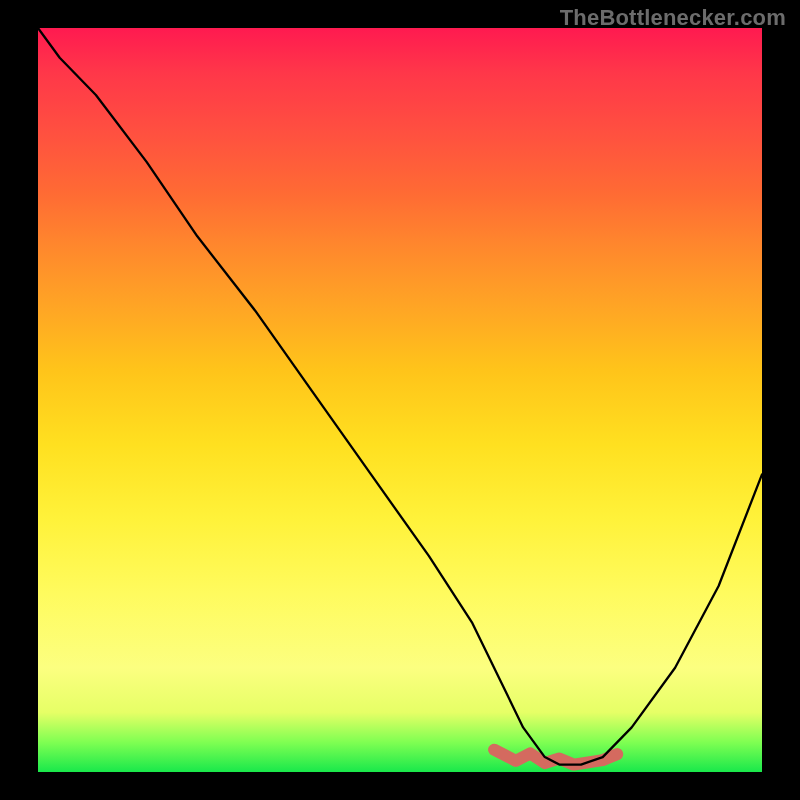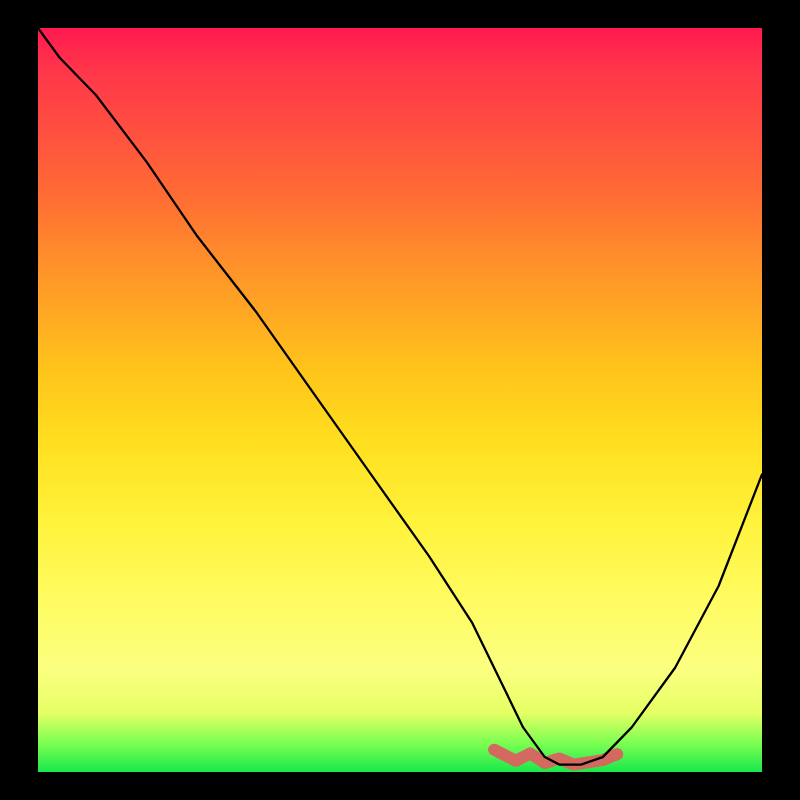--- a/index.html
+++ b/index.html
@@ -81,20 +81,21 @@
     stroke-width: 12;
     stroke-linecap: round;
     stroke-linejoin: round;
   }
 </style>
 </head>
 <body>
 
 <div class="frame">
 
+  <div class="watermark">TheBottlenecker.com</div>
 
   <div class="plot-area"></div>
 
   <svg class="curve-svg" viewBox="0 0 724 744" preserveAspectRatio="none">
     <path class="highlight-path" d="M456.1 721.7 L477.8 732.8 L492.3 725.4 L506.8 735.1 L521.3 730.6 L535.8 736.6 L564.7 732.1 L579.2 726.1"></path>
     <path class="curve-path" d="M0.0 0.0 L21.7 29.8 L57.9 67.0 L108.6 133.9 L159.3 208.3 L217.2 282.7 L275.1 364.6 L333.0 446.4 L391.0 528.2 L434.4 595.2 L463.4 654.7 L485.1 699.4 L506.8 729.1 L521.3 736.6 L543.0 736.6 L564.7 729.1 L593.7 699.4 L637.1 639.8 L680.6 558.0 L724.0 446.4"></path>
   </svg>
 
 </div>
 

